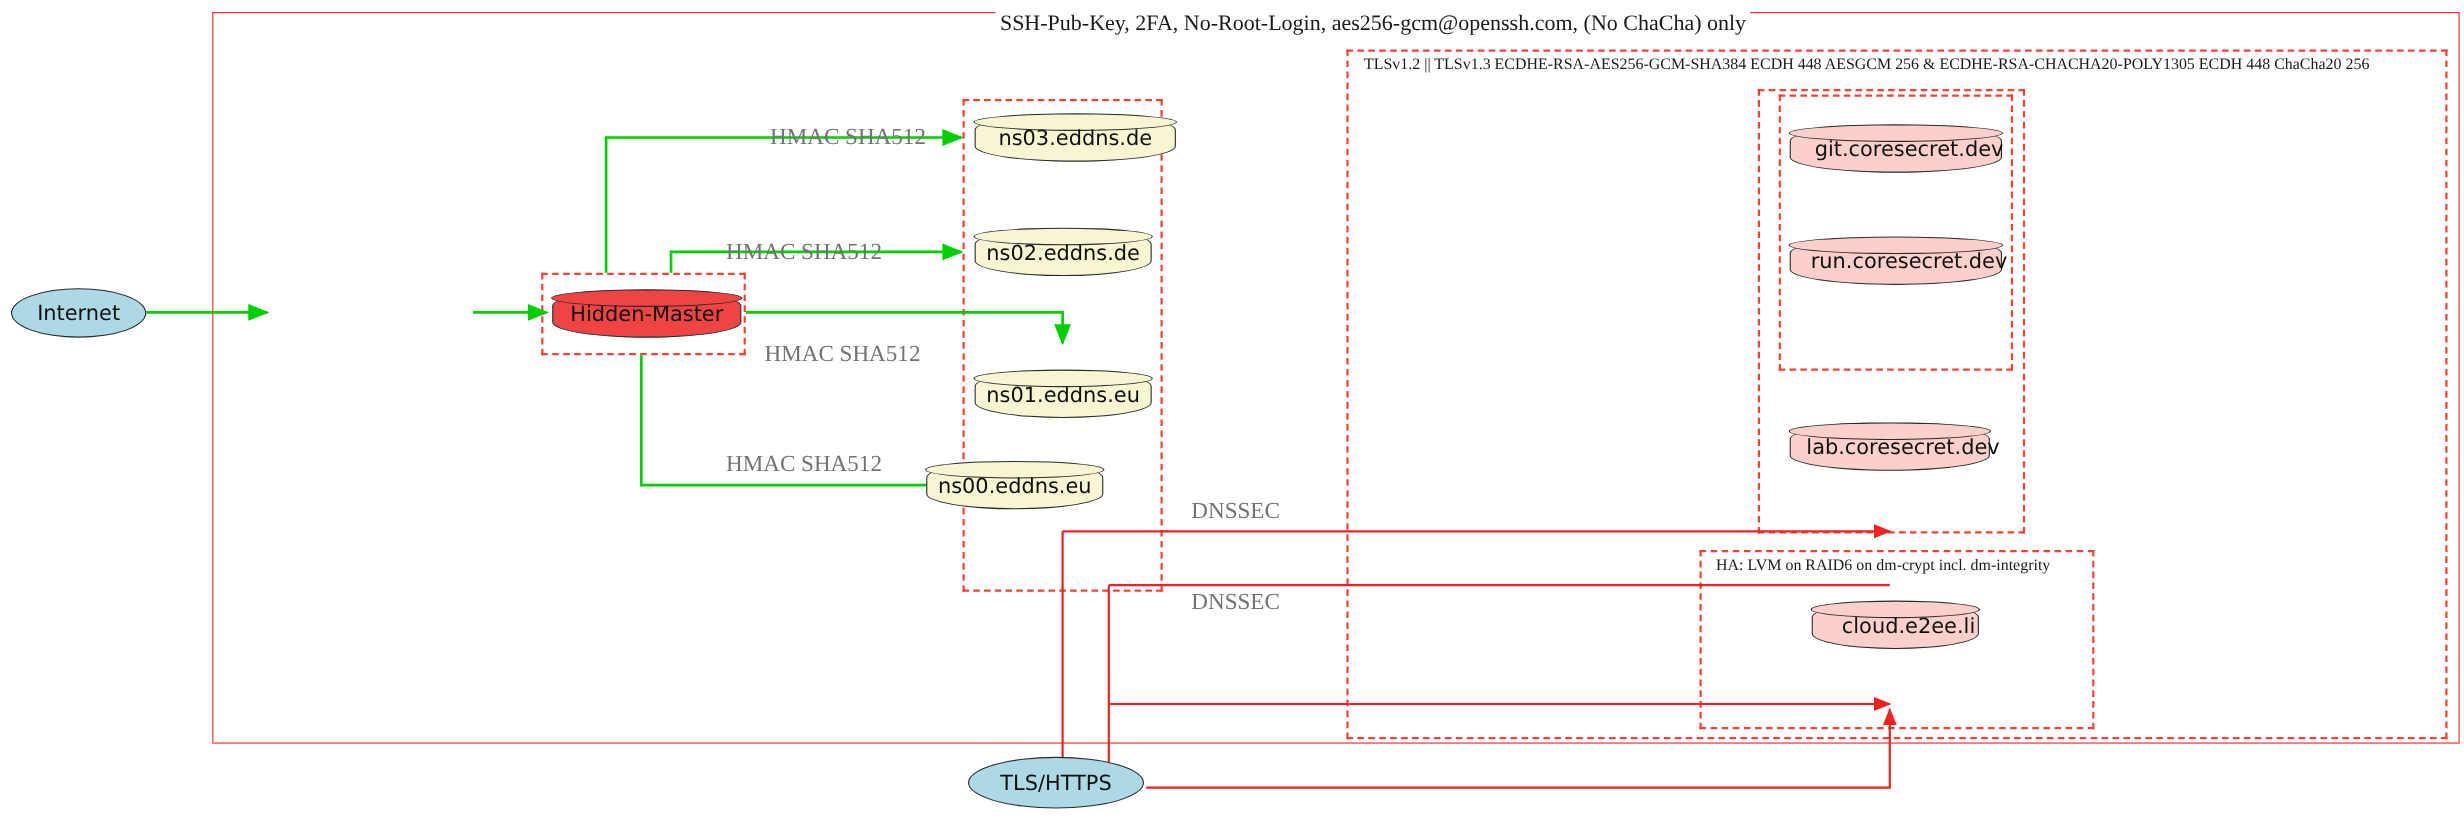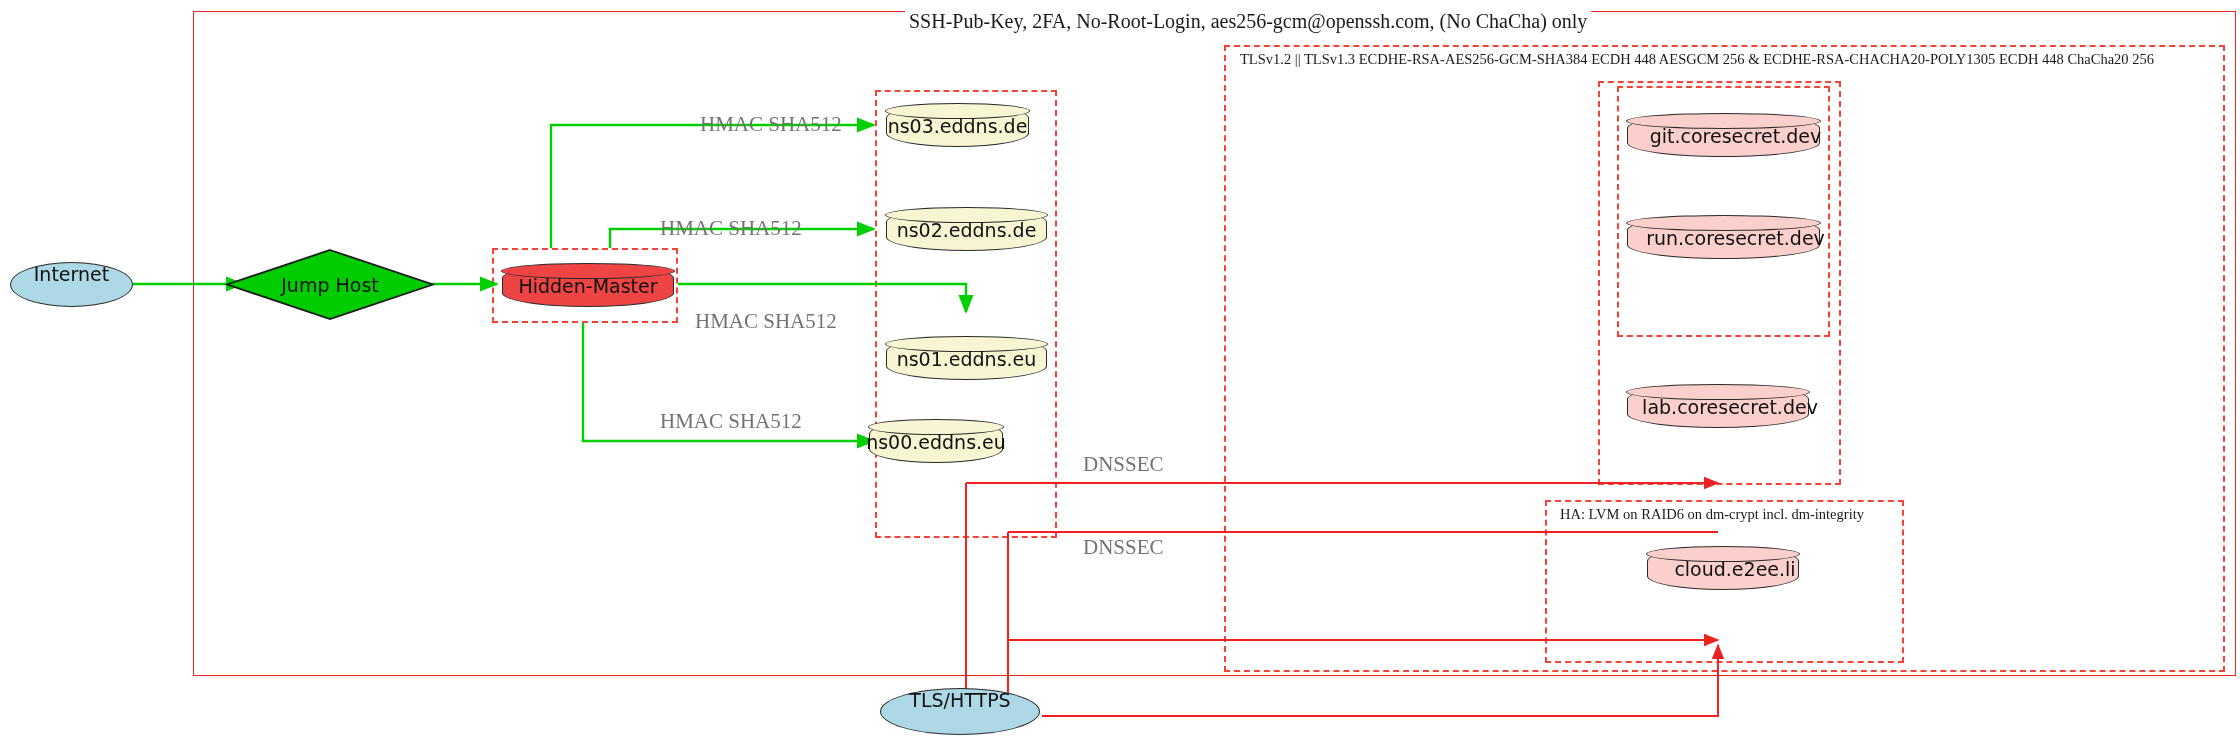--- a/index.html
+++ b/index.html
@@ -65,21 +65,21 @@
   .cyl span { position: relative; z-index: 2; }
   .cyl.beige  { background: #f7f5d2; }
   .cyl.lav    { background: #ef4444; }
   .cyl.pink   { background: #fbcfcb; padding-left: 24px; }
 
   
   .ellipse {
     position: absolute;
     box-sizing: border-box;
     display: flex;
-    align-items: flex-start;
+    align-items: center;
     justify-content: center;
     border: 1.8px solid #2b2b2b;
     border-radius: 50%;
     background: #add8e6;
     font-family: "DejaVu Sans", sans-serif;
     font-size: 19px;
     color: #101010;
     white-space: nowrap;
   }
 
@@ -171,41 +171,35 @@
       <path d="M1008,640 L1718,640" marker-end="url(#ar)"></path>
       <path d="M1042,716 L1718,716 L1718,645" marker-end="url(#ar)"></path>
       <path d="M193,640 L1718,640" stroke-opacity="0"></path>
     </g>
   </svg>
 
   <div class="ellipse" style="left:10px; top:262px; width:123px; height:45px;">
     <span>Internet</span>
   </div>
 
-  <div class="diamond-wrap" style="left:225px; top:248px; width:210px; height:73px;">
-    <svg width="210" height="73" xmlns="http://www.w3.org/2000/svg">
-      <polygon points="105,2 208,36.5 105,71 2,36.5" fill="#00cc00" stroke="#1a1a1a" stroke-width="1.8"></polygon>
-    </svg>
-    <div class="diamond-text">Jump Host</div>
-  </div>
 
   <div class="cyl lav" style="left:502px; top:264px; width:172px; height:43px;">
     <span>Hidden-Master</span>
   </div>
 
-  <div class="cyl beige" style="left:886px; top:104px; width:143px; height:43px;">
+  <div class="cyl beige" style="left:886px; top:104px; width:183px; height:43px;">
     <span>ns03.eddns.de</span>
   </div>
   <div class="cyl beige" style="left:886px; top:208px; width:161px; height:43px;">
     <span>ns02.eddns.de</span>
   </div>
   <div class="cyl beige" style="left:886px; top:313px; width:161px; height:43px;margin-top:24px;">
     <span>ns01.eddns.eu</span>
   </div>
-  <div class="cyl beige" style="left:869px; top:420px; width:134px; height:43px;text-align:right;">
+  <div class="cyl beige" style="left:842px; top:420px; width:161px; height:43px;text-align:right;">
     <span>ns00.eddns.eu</span>
   </div>
 
   <div class="cyl pink" style="left:1627px; top:114px; width:193px; height:43px;">
     <span>git.coresecret.dev</span>
   </div>
   <div class="cyl pink" style="left:1627px; top:216px; width:193px; height:43px;">
     <span>run.coresecret.dev</span>
   </div>
   <div class="cyl pink" style="left:1627px; top:385px; width:182px; height:43px;">

